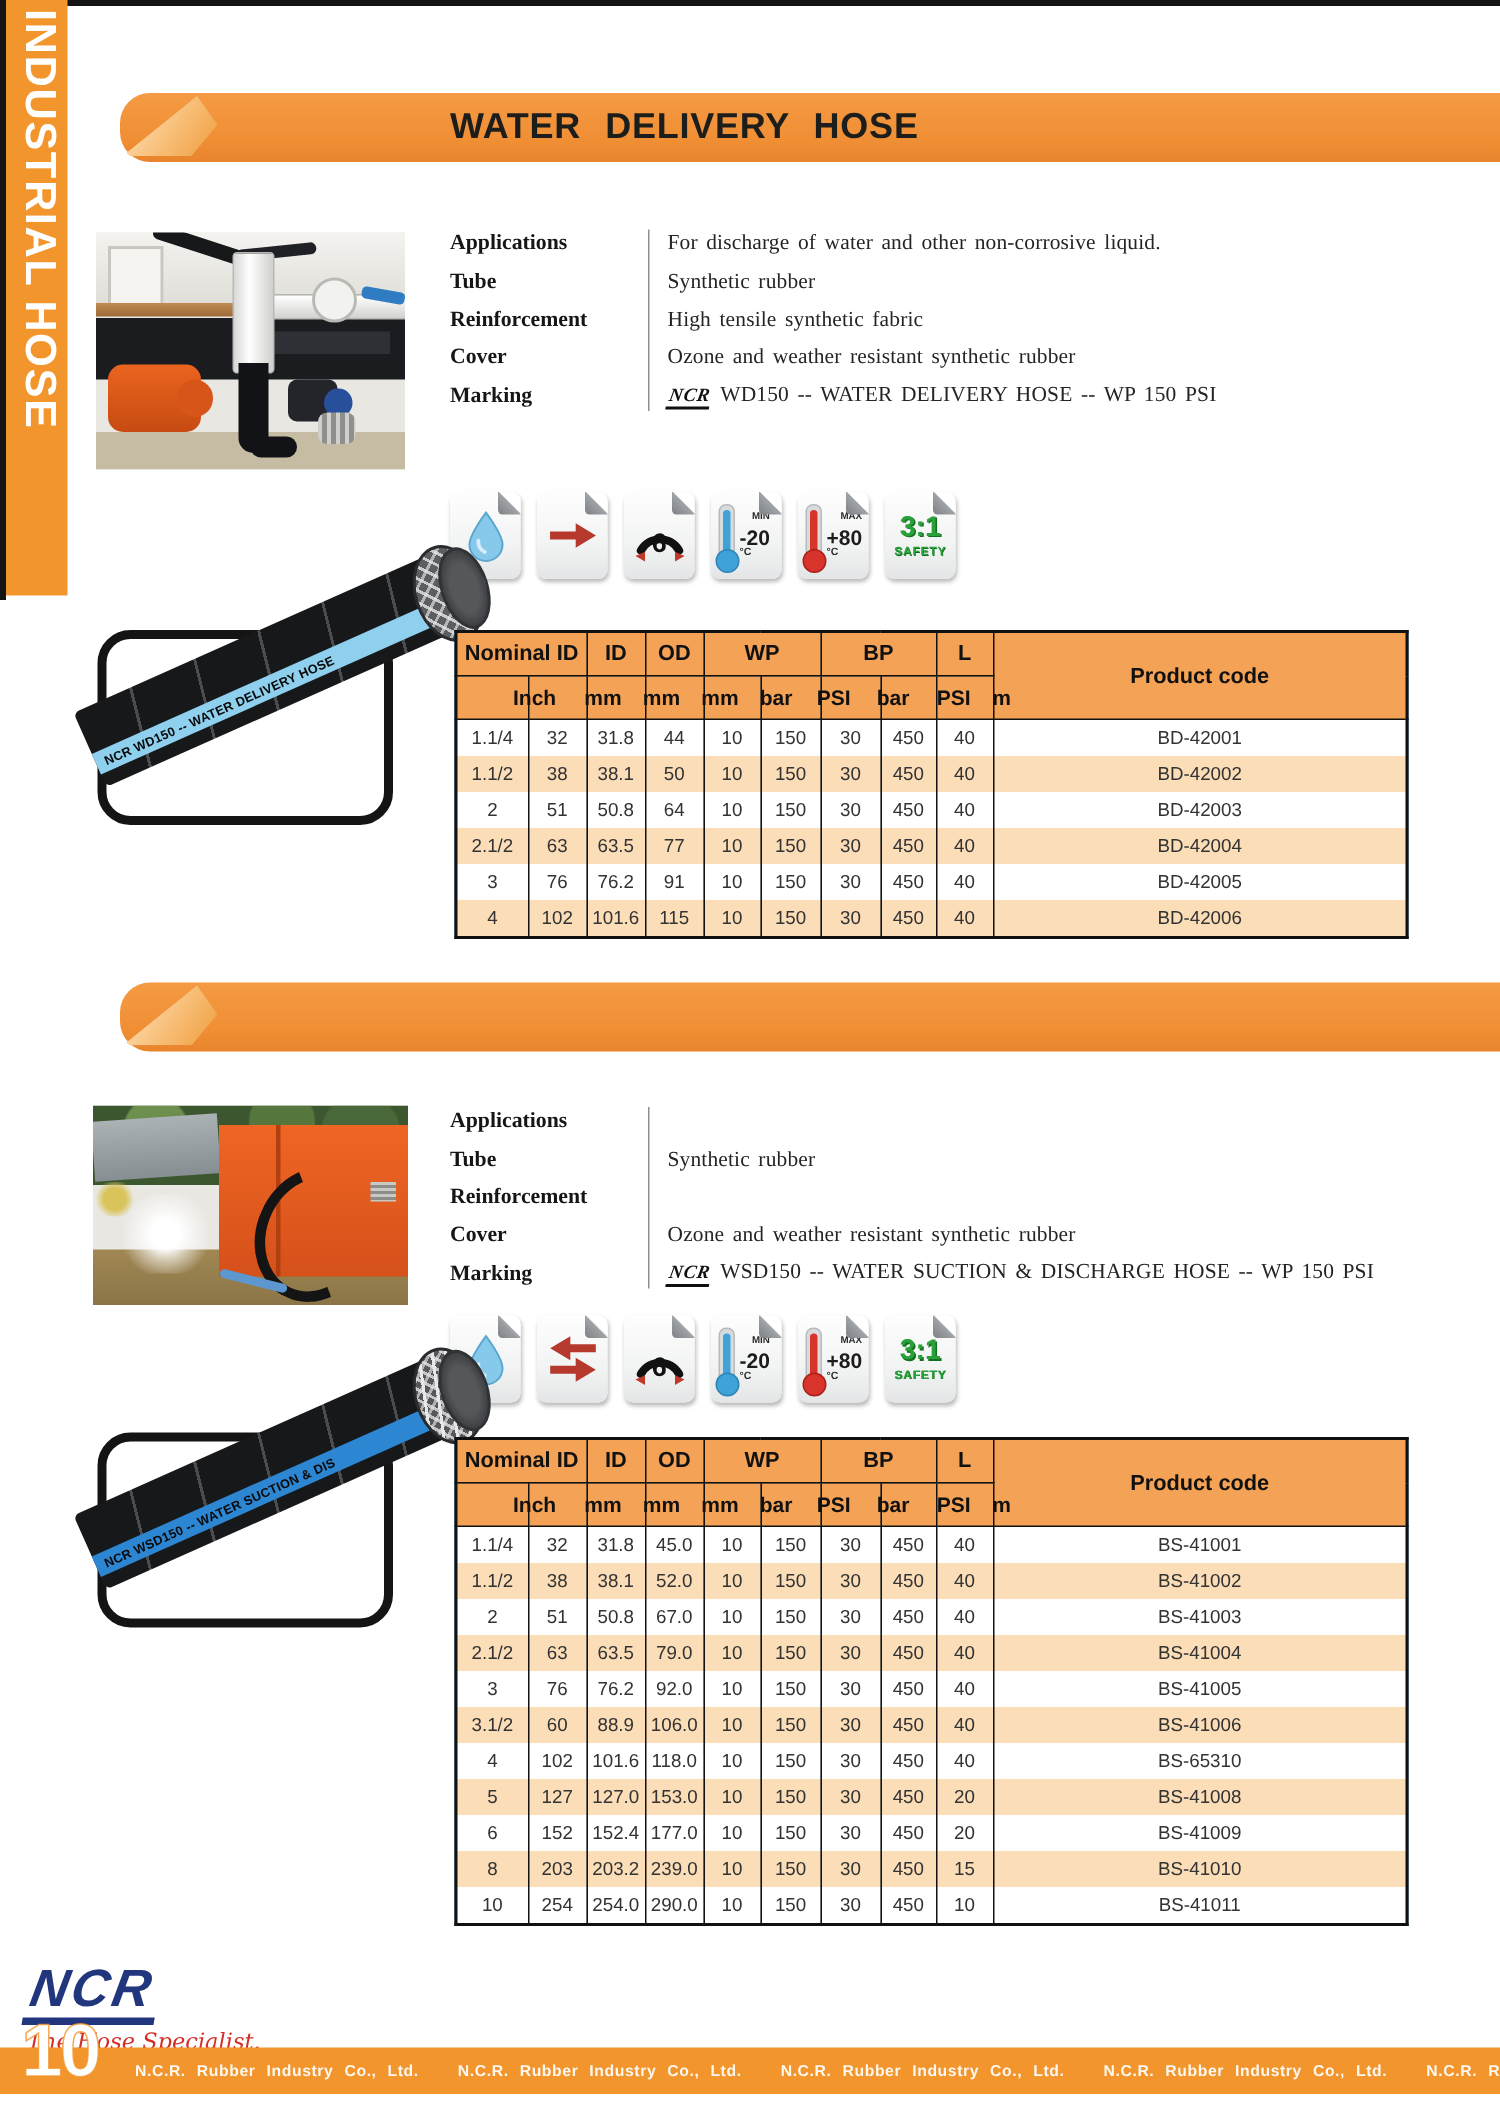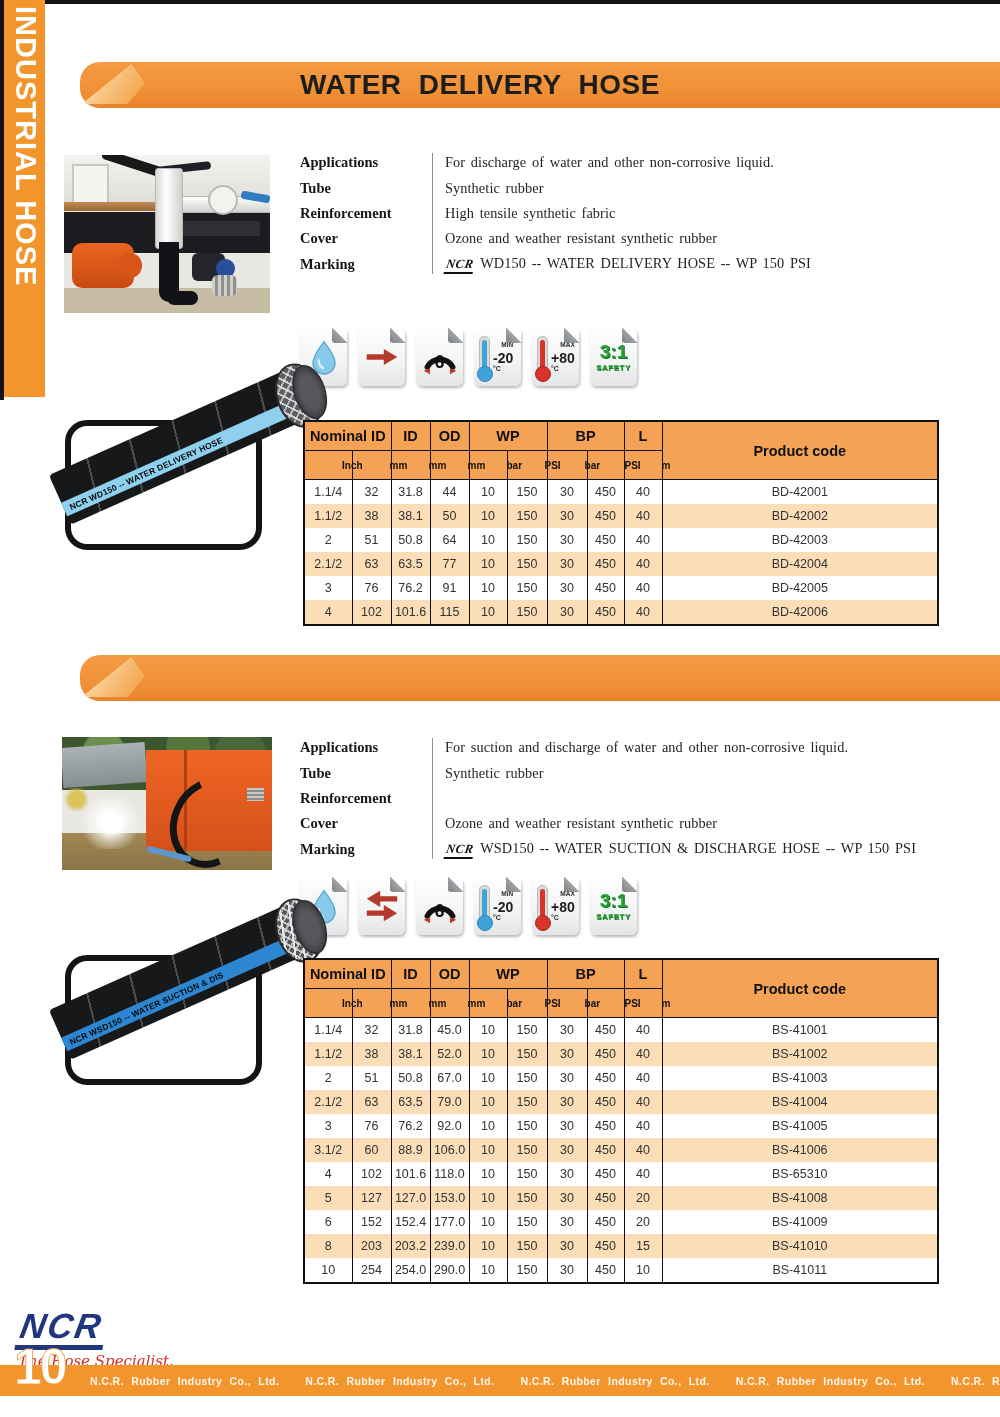--- a/index.html
+++ b/index.html
@@ -21,21 +21,21 @@
 
   
   .banner{position:absolute;left:80px;top:0;width:920px;height:46px;
     background:linear-gradient(180deg,#F49B44 0%,#F08E34 70%,#E8842C 100%);
     border-radius:20px 0 0 20px;}
   .banner-curl{position:absolute;left:3px;top:2px;width:62px;height:40px;
     background:linear-gradient(125deg,#ffe9c9 0%,#f9c584 45%,#ef9d3c 100%);
     clip-path:polygon(2% 95%,78% 0,100% 48%,72% 100%,6% 100%);
     filter:drop-shadow(0 1px 1px rgba(120,60,0,.35));}
   .banner-title{position:absolute;left:220px;top:0;height:46px;display:flex;align-items:center;
-    font-size:28px;font-weight:700;color:#1d1d1b;letter-spacing:.5px;word-spacing:9px;}
+    font-size:24px;font-weight:700;color:#1d1d1b;letter-spacing:.5px;word-spacing:9px;}
 
   
   .specs{position:absolute;left:300px;width:665px;}
   .s1 .specs{top:88px;}
   .s2 .specs{top:80px;}
   .spec-row{display:grid;grid-template-columns:132px 1fr;height:25.4px;align-items:center;font-family:Liberation Serif, serif;}
   .spec-label{font-weight:700;font-size:14.5px;color:#161616;}
   .spec-value{font-size:14.3px;color:#242424;padding-left:13px;letter-spacing:.1px;word-spacing:2px;}
   .spec-divider{position:absolute;left:132px;top:3px;bottom:3px;width:1px;background:#8f8f8f;}
   .ncr-mark{display:inline-block;font-weight:800;font-style:italic;font-size:12.5px;
@@ -135,21 +135,21 @@
       repeating-linear-gradient(45deg,rgba(225,225,225,.8) 0 2px,rgba(90,90,90,0) 2px 6px),
       repeating-linear-gradient(-45deg,rgba(215,215,215,.7) 0 2px,rgba(80,80,80,0) 2px 6px),#55575b;}
 
   
   .spec-table{position:absolute;left:303px;border-collapse:collapse;table-layout:fixed;width:634px;
     border:2px solid #111;background:#0c4a6e;}
   .s1 .spec-table{top:358px;}
   .s2 .spec-table{top:303px;}
   .spec-table th{border:1px solid #111;background:#F4A256;color:#111;font-weight:700;padding:0;}
   .spec-table .h1 th{height:28px;font-size:14.5px;}
-  .spec-table .h2 th{height:28px;font-size:10px;padding-left:37px;}
+  .spec-table .h2 th{height:28px;font-size:14px;padding-left:37px;}
   .spec-table td{height:24px;text-align:center;font-size:12.5px;color:#333;
     border-left:1px solid #111;border-right:1px solid #111;padding:0;}
   .spec-table tbody tr:nth-child(even){background:#FBDDB8;}
   .spec-table tbody tr:nth-child(odd){background:#ffffff;}
 
   
   .footer-logo{position:absolute;left:18px;top:1308px;width:140px;}
   .ncr-big{display:inline-block;font-size:35px;font-weight:800;font-style:italic;color:#22367E;
     letter-spacing:2px;transform:skewX(-10deg);line-height:1;
     border-bottom:5px solid #22367E;padding:0 4px 2px 2px;}
@@ -420,21 +420,20 @@
       <div class="p-abs p2-vent"></div>
       <div class="p-abs p2-glare"></div>
       <div class="p-abs p2-hose"></div>
       <div class="p-abs p2-pipe"></div>
     </div>
 
     <div class="specs">
       <div class="spec-divider"></div>
       <div class="spec-row">
         <div class="spec-label">Applications</div>
-        <div class="spec-value">For suction and discharge of water and other non-corrosive liquid.</div>
       </div>
       <div class="spec-row">
         <div class="spec-label">Tube</div>
         <div class="spec-value">Synthetic rubber</div>
       </div>
       <div class="spec-row">
         <div class="spec-label">Reinforcement</div>
       </div>
       <div class="spec-row">
         <div class="spec-label">Cover</div>

